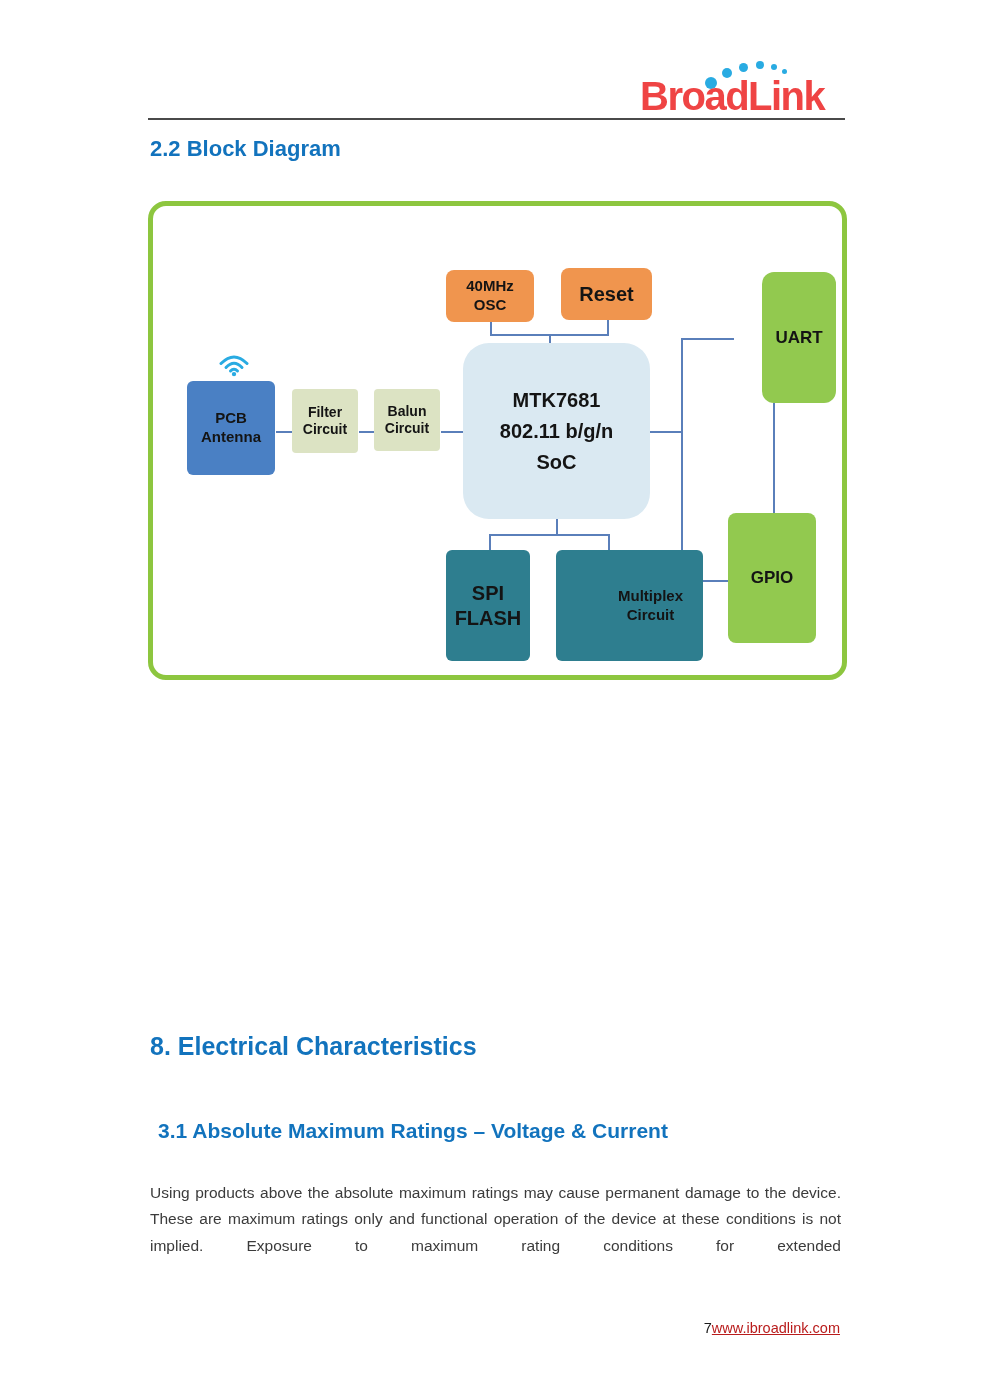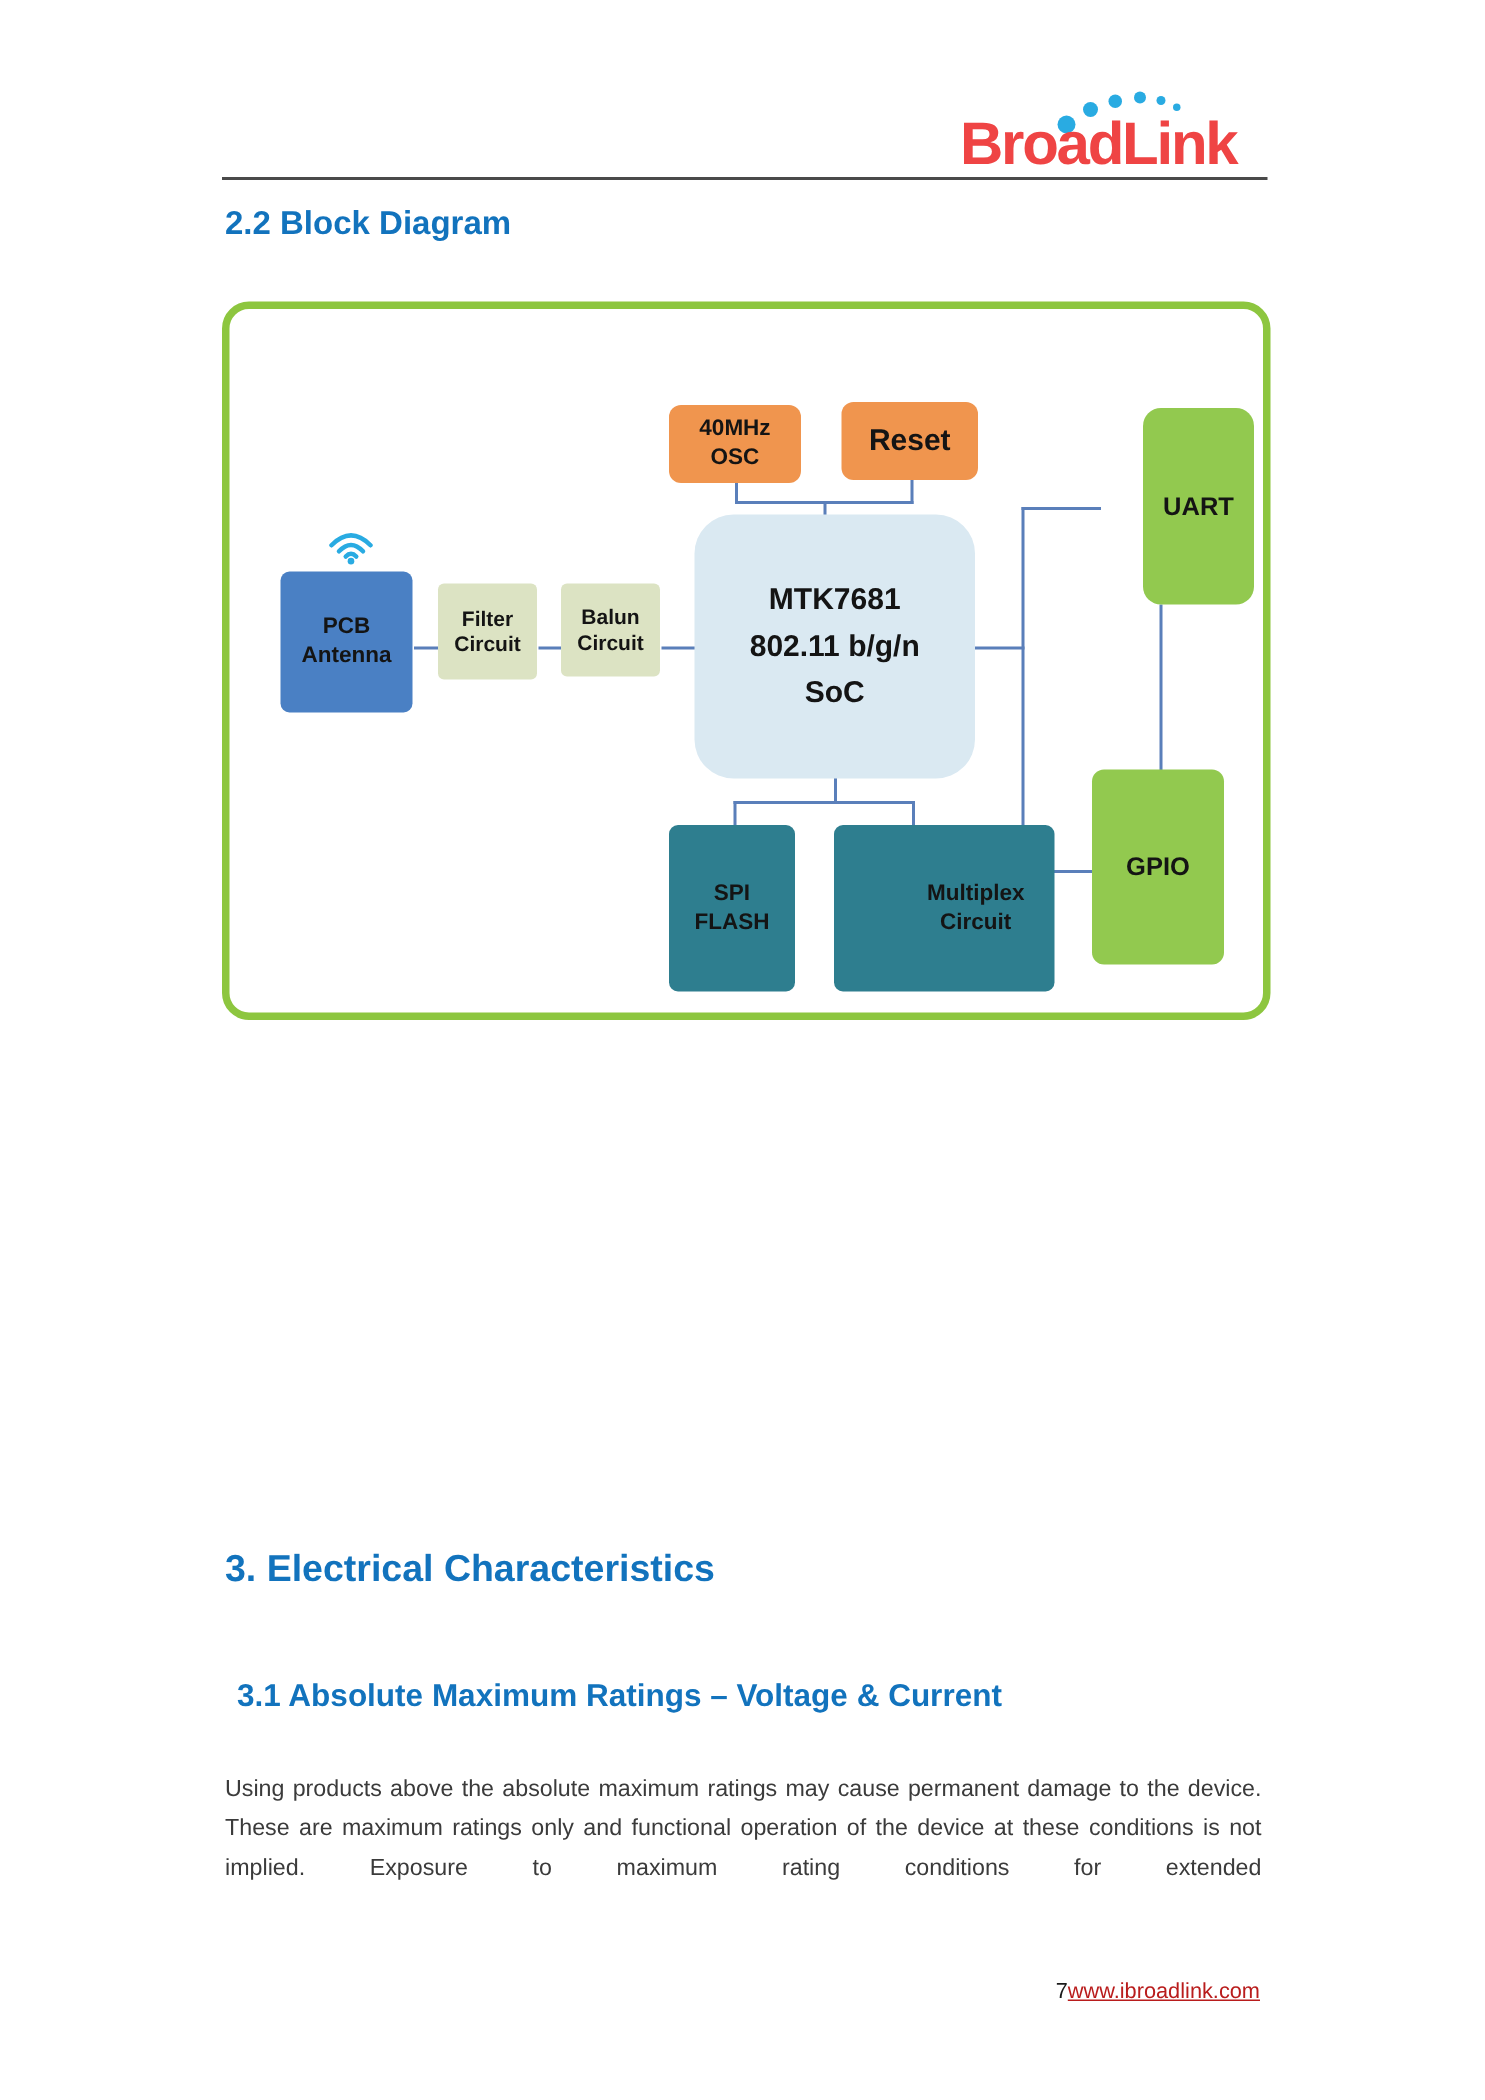--- a/index.html
+++ b/index.html
@@ -48,21 +48,21 @@
   .pale{background:#DCE3C3;}
   .lightblue{background:#DAE9F2;}
   .teal{background:#2E7E8F;}
   #box-osc{left:293px;top:52px;width:88px;height:52px;border-radius:8px;font-size:15px;}
   #box-reset{left:408px;top:50px;width:91px;height:52px;border-radius:8px;font-size:20px;}
   #box-uart{left:578px;top:66px;width:74px;height:131px;border-radius:12px;font-size:17px;margin-left:31px;}
   #box-pcb{left:34px;top:175px;width:88px;height:94px;border-radius:6px;font-size:15px;}
   #box-filter{left:139px;top:183px;width:66px;height:64px;border-radius:4px;font-size:14px;}
   #box-balun{left:221px;top:183px;width:66px;height:62px;border-radius:4px;font-size:14px;}
   #box-soc{left:310px;top:137px;width:187px;height:176px;border-radius:26px;font-size:20px;line-height:1.55;}
-  #box-spi{left:293px;top:344px;width:84px;height:111px;border-radius:6px;font-size:15px;}
+  #box-spi{left:293px;top:344px;width:84px;height:111px;border-radius:6px;font-size:20px;}
   #box-mux{left:403px;top:344px;width:105px;height:111px;border-radius:6px;font-size:15px;padding-left:42px;}
   #box-gpio{left:575px;top:307px;width:88px;height:130px;border-radius:8px;font-size:17px;}
   #wifi-icon{position:absolute;left:65px;top:146px;width:32px;height:25px;}
 
   .line{position:absolute;background:#5A7FBA;}
   .l1{left:337px;top:104px;width:2px;height:26px;}
   .l2{left:454px;top:102px;width:2px;height:28px;}
   .l3{left:337px;top:128px;width:119px;height:2px;}
   .l4{left:396px;top:128px;width:2px;height:12px;}
   .l5{left:123px;top:225px;width:19px;height:2px;}
@@ -140,21 +140,21 @@
     <div class="block lightblue" id="box-soc">MTK7681
 802.11 b/g/n
 SoC</div>
     <div class="block teal" id="box-spi">SPI
 FLASH</div>
     <div class="block teal" id="box-mux">Multiplex
 Circuit</div>
     <div class="block green" id="box-gpio">GPIO</div>
   </div>
 
-  <h1 class="blue-heading" id="h-electrical">3. Electrical Characteristics</h1>
+  <h1 class="blue-heading" id="h-electrical">8. Electrical Characteristics</h1>
   <h3 class="blue-heading" id="h-absmax">3.1 Absolute Maximum Ratings – Voltage &amp; Current</h3>
 
   <p id="body-paragraph">Using products above the absolute maximum ratings may cause permanent damage to the device. These are maximum ratings only and functional operation of the device at these conditions is not implied. Exposure to maximum rating conditions for extended</p>
 
   <div id="footer">
     <span class="pagenum">7</span><a href="#">www.ibroadlink.com</a>
   </div>
 
 </div>
 

